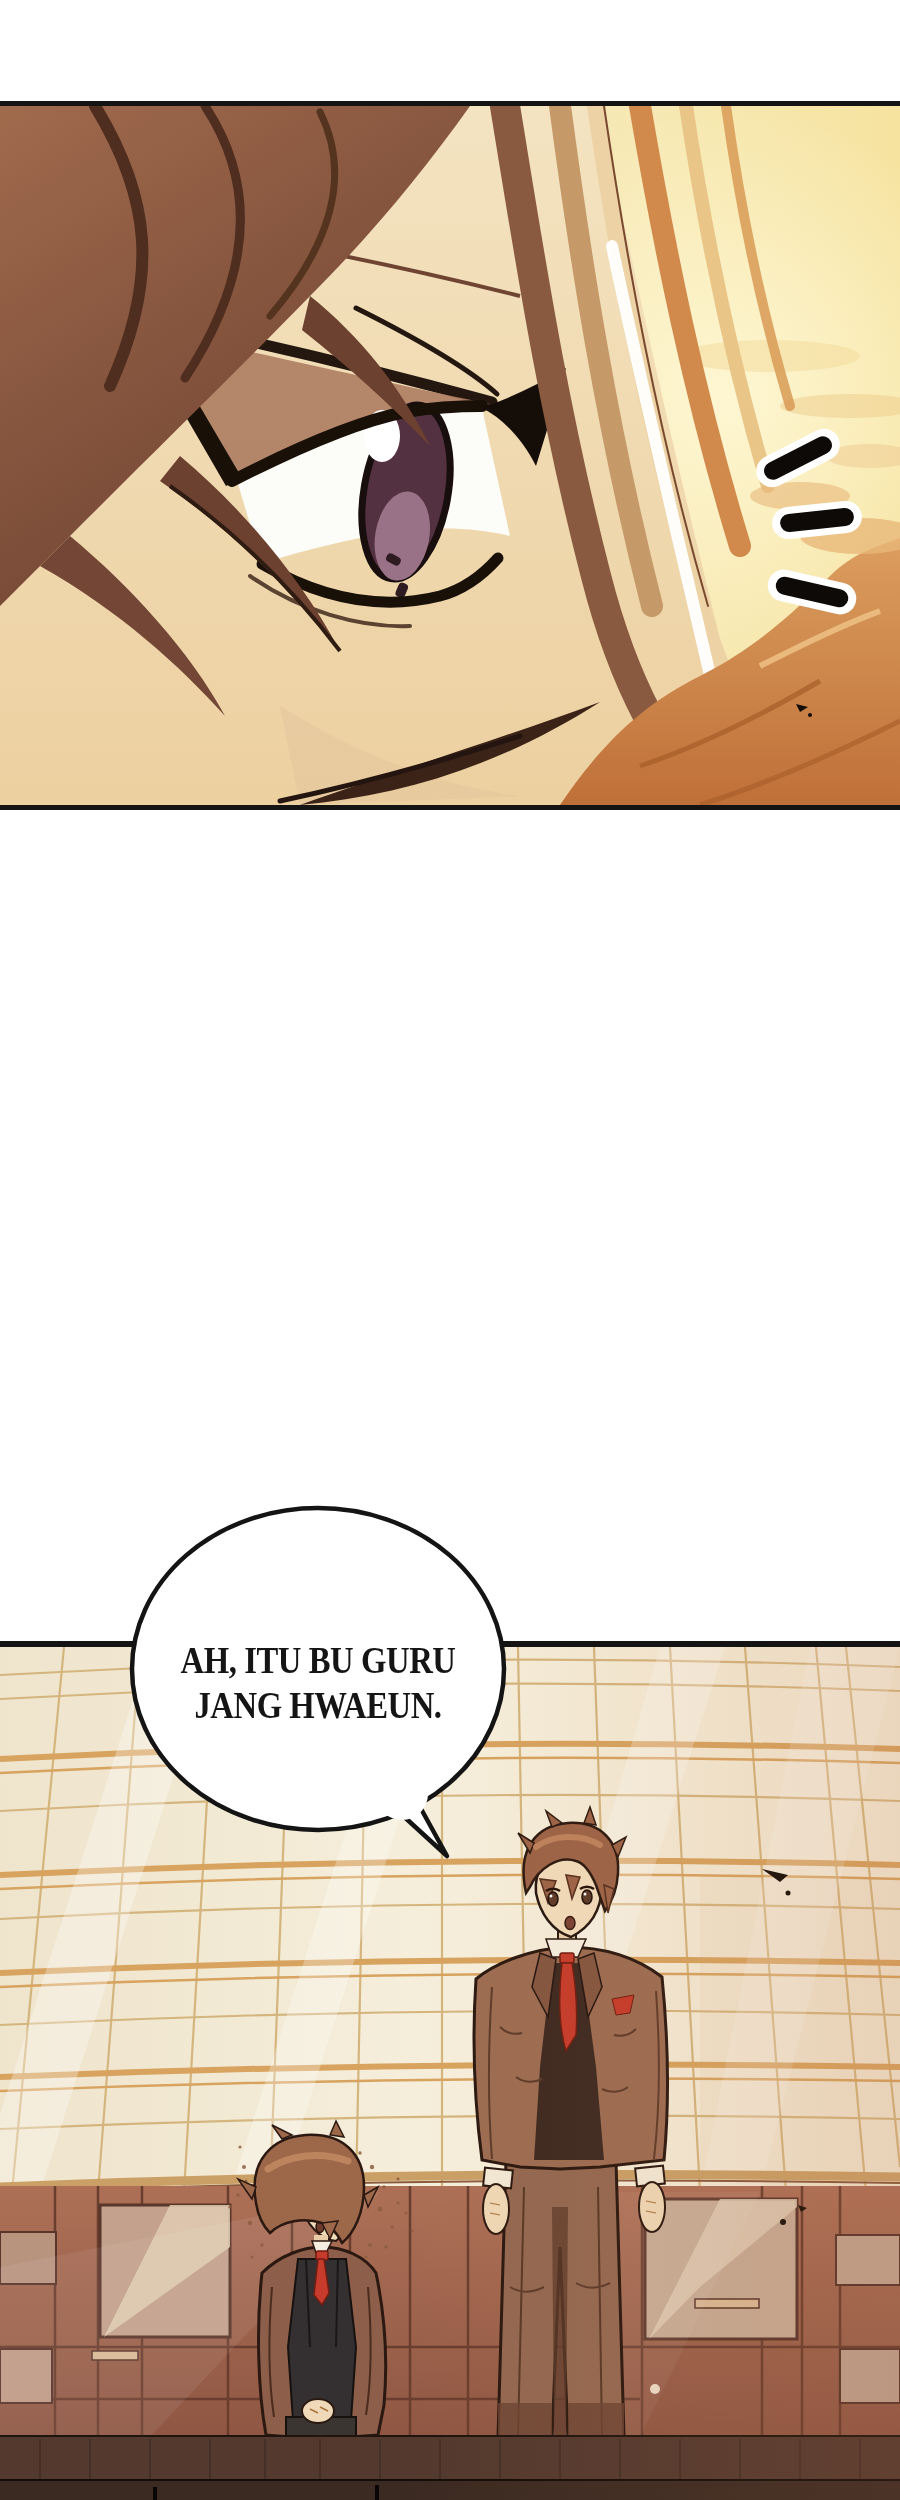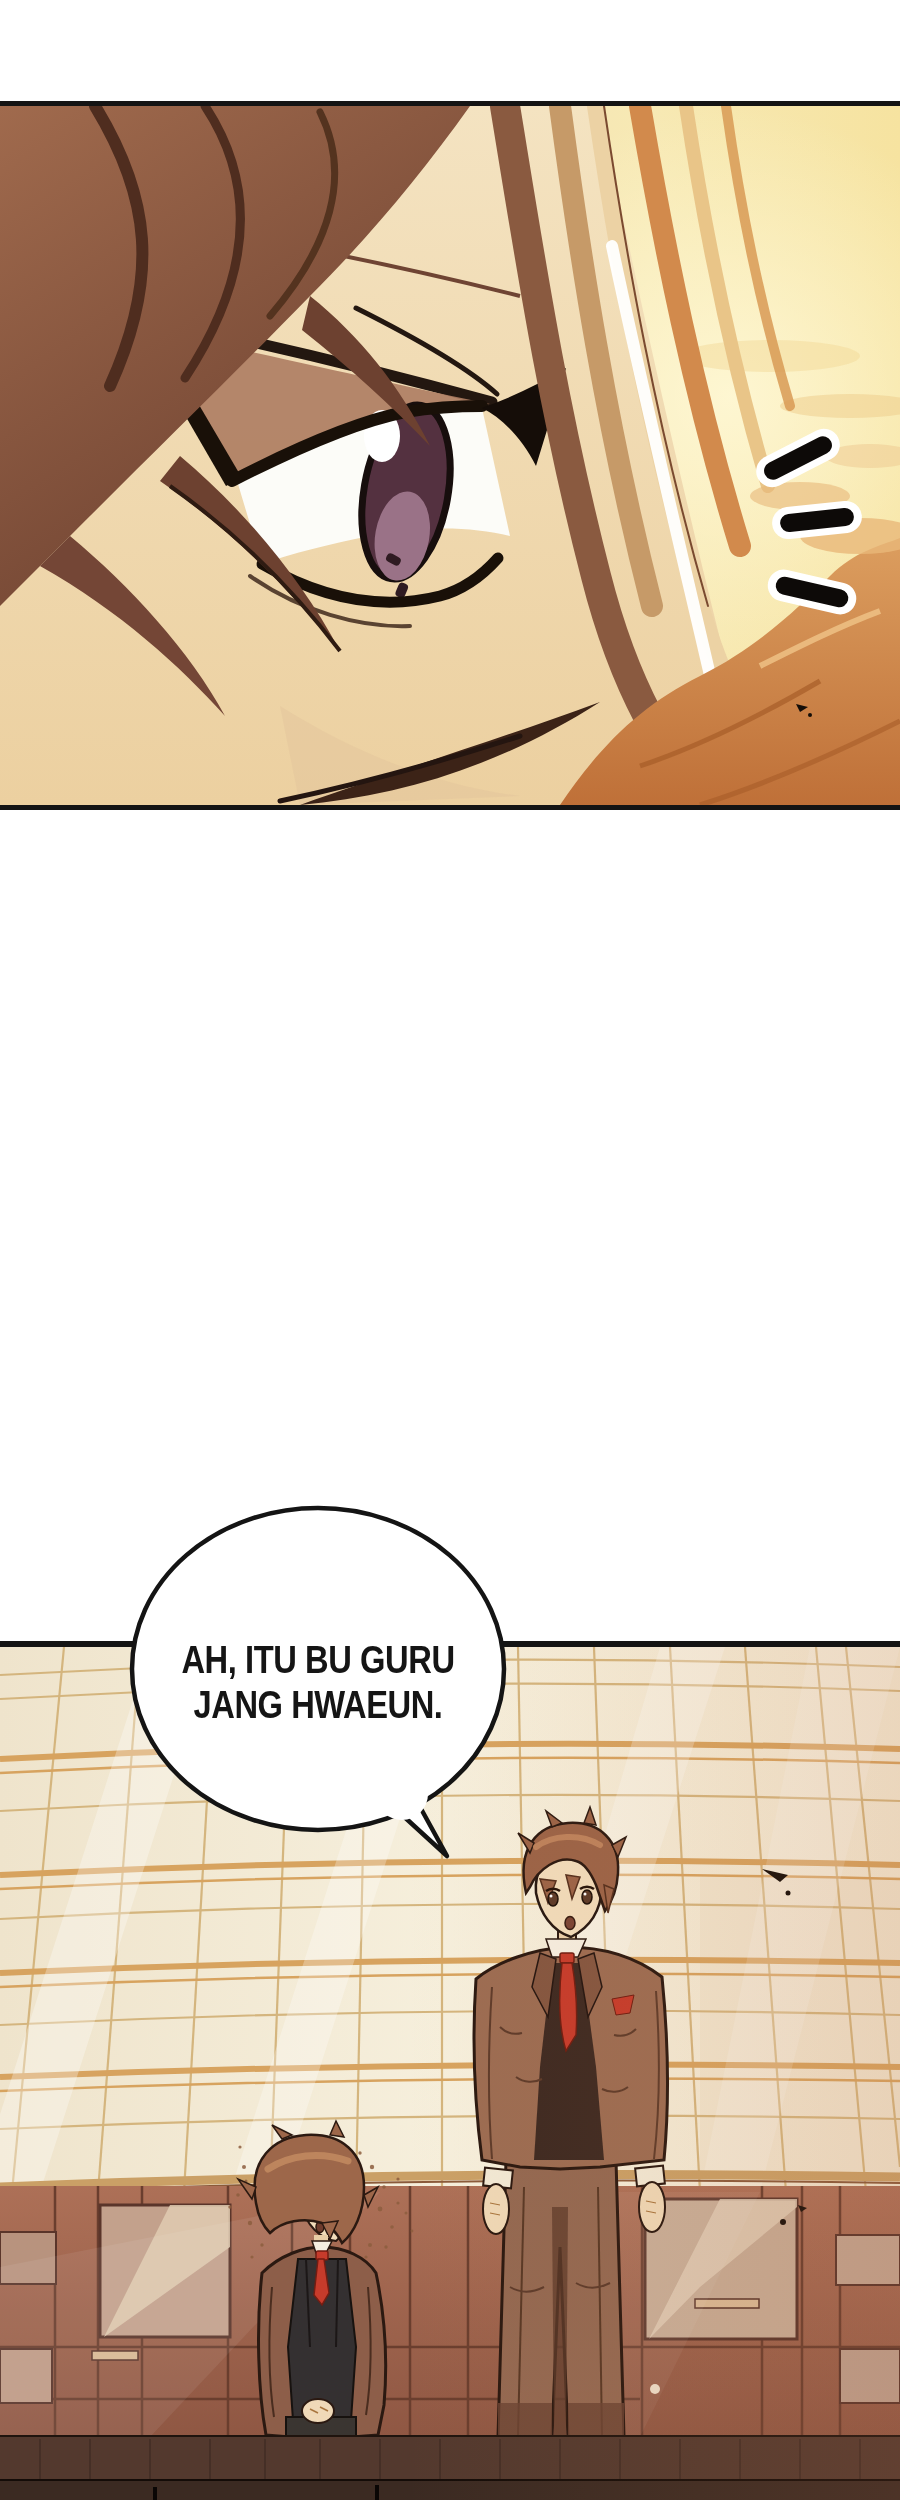--- a/index.html
+++ b/index.html
@@ -1,17 +1,17 @@
 <!DOCTYPE html>
 <html style="--paper: #ffffff; --ink: #141414; --sky-warm: #f3e2b4; --sky-gold: #f8ecc0; --cloud-orange: #c97f43; --skin: #f2e0bf; --hair-dark: #8a5843; --hair-light: #ecd2a4; --hair-orange: #d28a4c; --iris: #543140; --glass: #f4eddb; --grid-line: #d4b57e; --grid-band: #d7a35f; --wall: #a3654e; --wall-seam: #6a3e2e; --door-pane: #c3a18c; --floor: #53392e; --floor-dark: #3b2a22; --suit: #9c6c52; --trousers: #936851; --girl-blazer: #8d5e49; --girl-vest: #343031; --tie-red: #c63b2b; --char-skin: #f1dcba; --char-hair: #9d674a; --bubble-fill: #ffffff;"><head>
 <meta charset="utf-8">
 <style>
   html,body{margin:0;padding:0;background:#ffffff;}
   #page{position:relative;width:900px;height:2500px;background:var(--paper,#fff);overflow:hidden;
-        font-family:Liberation Sans, sans-serif;}
+        font-family:Liberation Serif, serif;}
   .panel-border{position:absolute;left:0;width:900px;background:var(--ink,#141414);}
   .abs{position:absolute;}
   #bubble-text{position:absolute;left:128px;top:1638px;width:380px;height:96px;
     text-align:center;font-weight:700;font-size:38px;line-height:45px;color:#151515;
     letter-spacing:-0.5px;transform:scaleX(.86);transform-origin:50% 50%;}
   svg{display:block;}
 </style>
 </head>
 <body>
 

